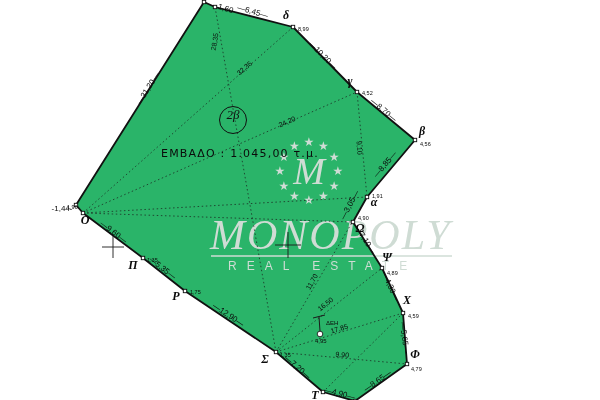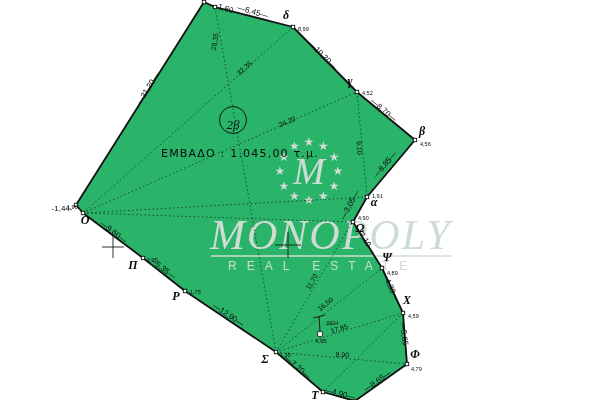--- a/index.html
+++ b/index.html
@@ -4,21 +4,21 @@
 <style>
   html,body{margin:0;padding:0;background:#fff;}
   .stage{position:relative;width:600px;height:400px;background:#ffffff;overflow:hidden;
          font-family:"Liberation Sans",sans-serif;}
   .stage svg{position:absolute;left:0;top:0;}
   .area-label{position:absolute;left:161px;top:147px;font-size:11px;font-weight:normal;
               letter-spacing:1.2px;color:#0b0b0b;white-space:nowrap;
               font-family:"DejaVu Sans",sans-serif;}
   .parcel-badge{position:absolute;left:219px;top:106px;width:26px;height:26px;
                 border:1.4px solid #101010;border-radius:50%;display:flex;
-                align-items:flex-end;justify-content:center;}
+                align-items:flex-start;justify-content:center;}
   .parcel-badge span{font-size:13px;font-style:italic;color:#101010;
                      font-family:"Liberation Serif",serif;}
 </style>
 </head>
 <body>
 
 <div class="stage">
   <svg id="plan-svg" width="600" height="400" viewBox="0 0 600 400">
       <polygon points="204,2 215,7 293,27 357,92 415,140 367,197 353,222 382,268 403,313 407,364 355,401 323,392 276,352 185,291 143,258 83,213 76,205" fill="#2ab469" stroke="none"></polygon>
       <text x="309" y="146" text-anchor="middle" font-size="12" fill="#cfdcd4" font-family="&quot;DejaVu Sans&quot;,sans-serif">★</text>

